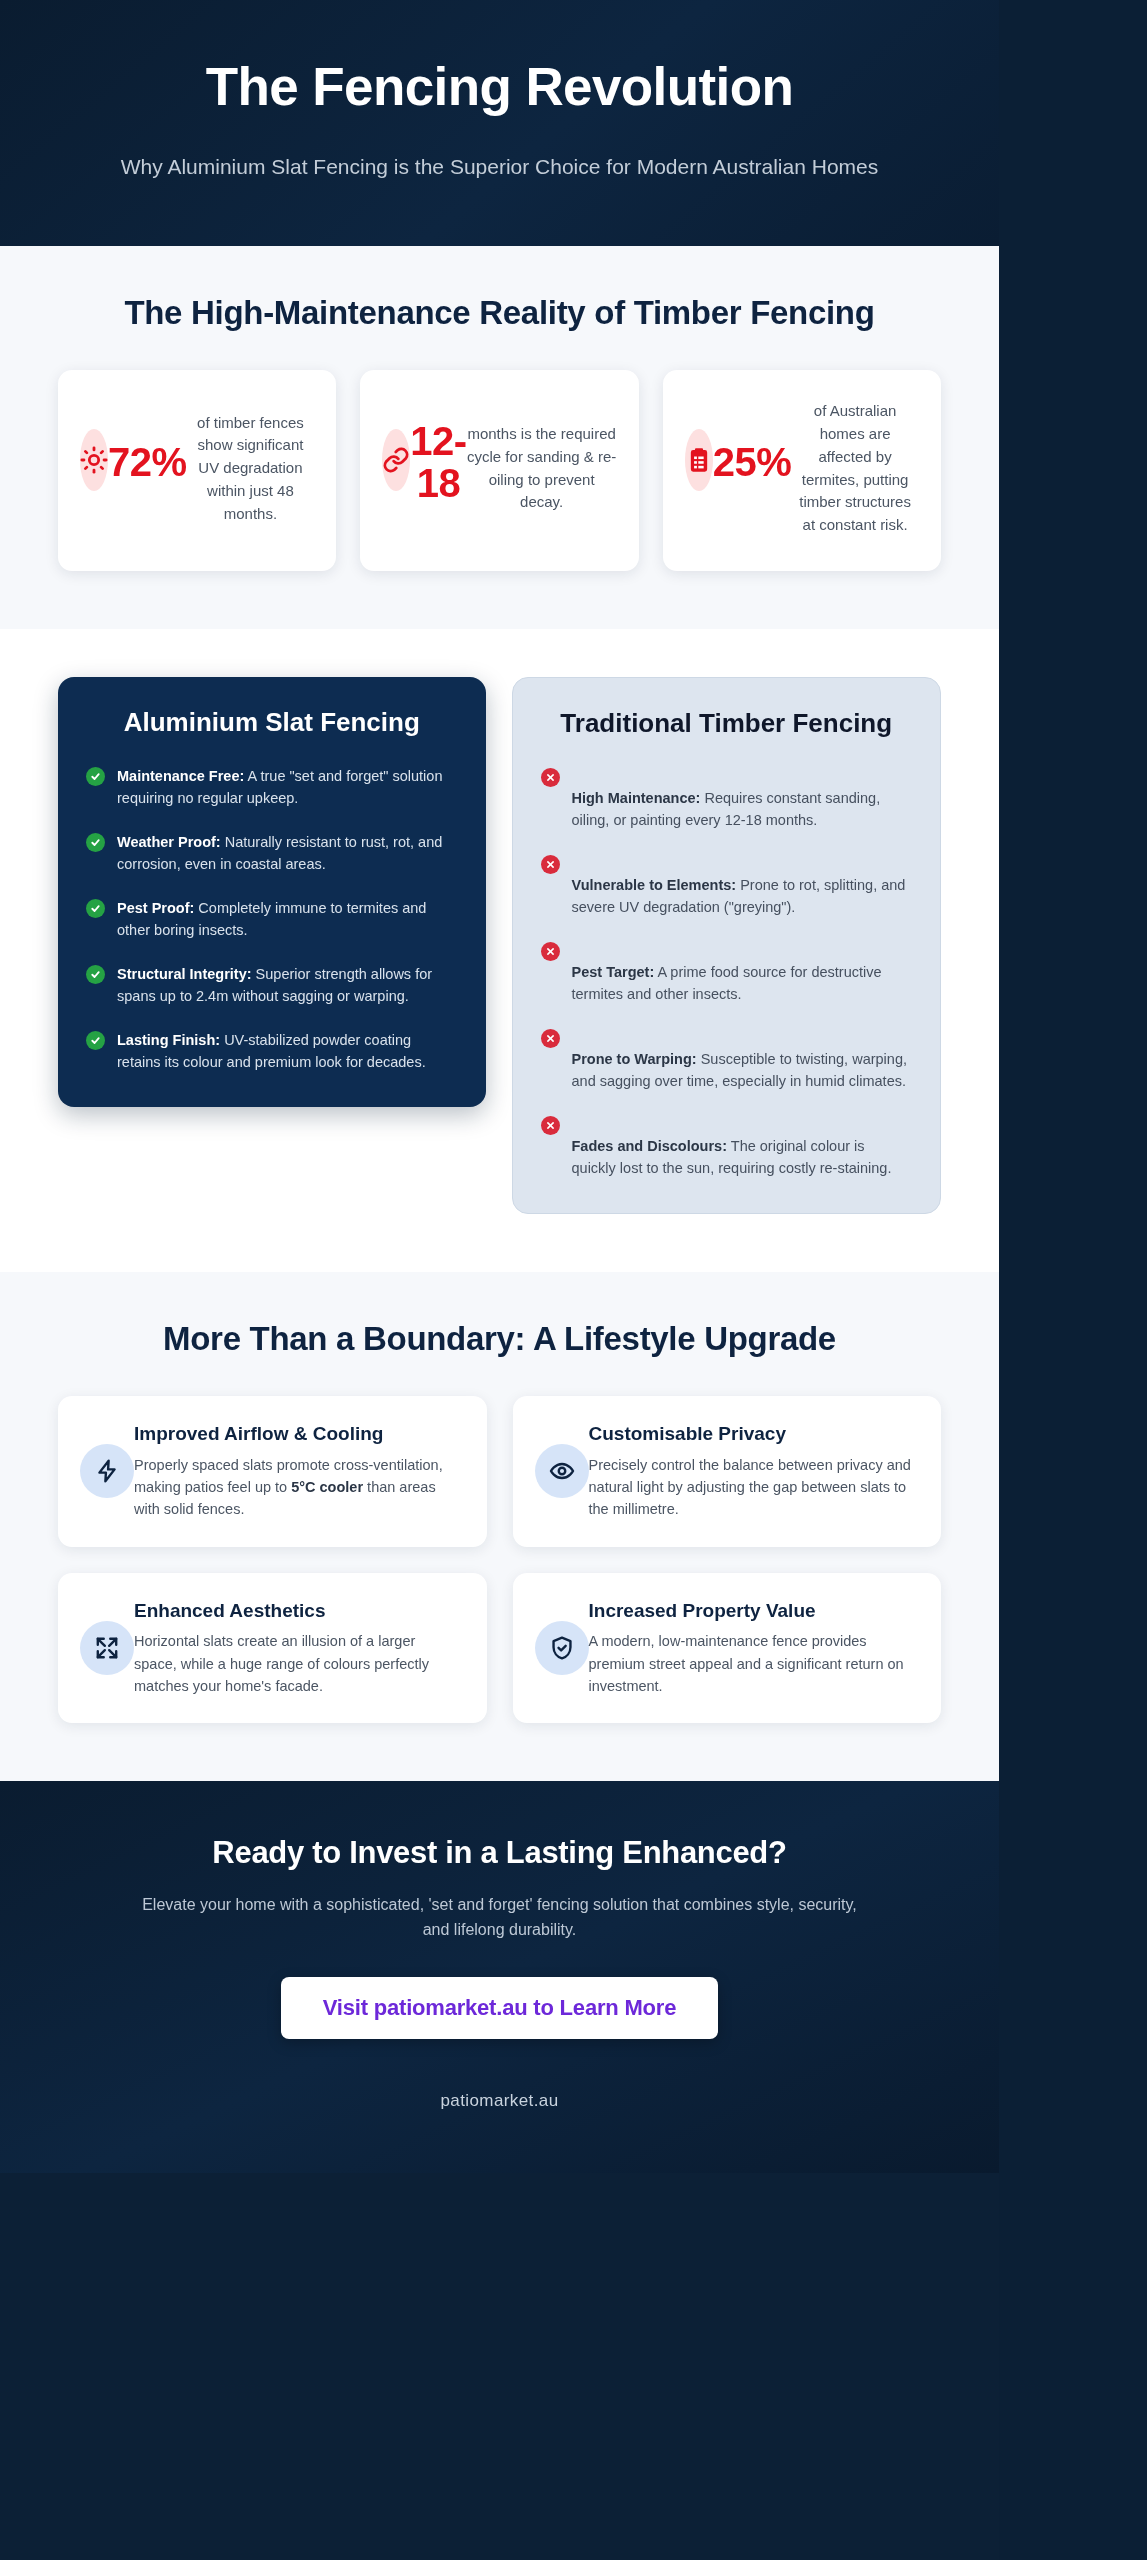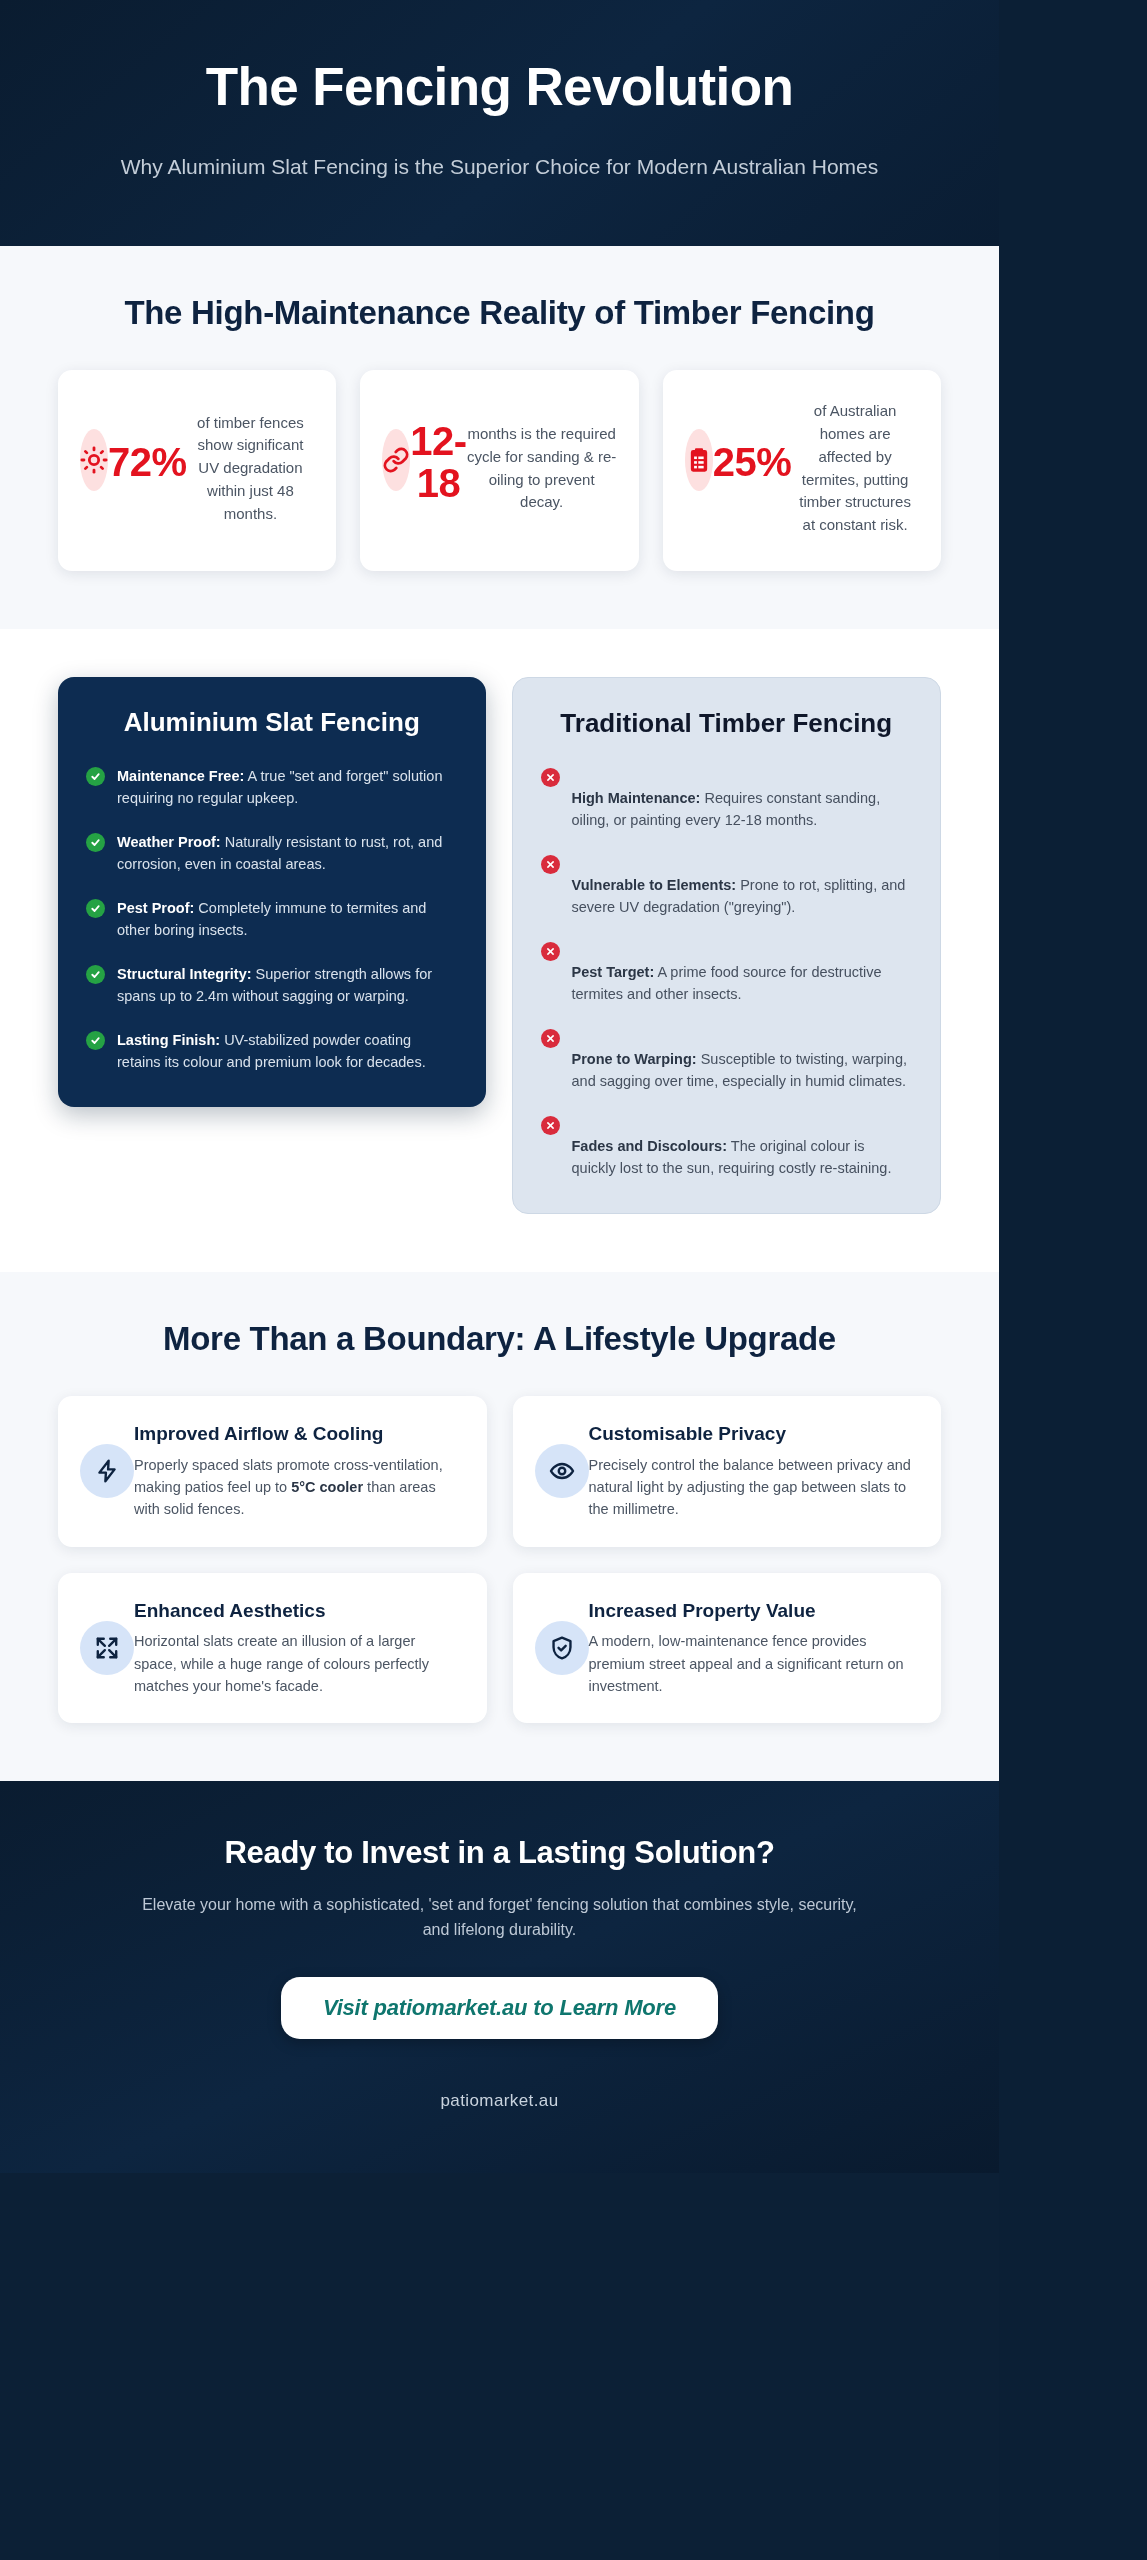--- a/index.html
+++ b/index.html
@@ -201,31 +201,30 @@
   .cta-sub {
     color: #bdc8d5;
     font-size: 16px;
     line-height: 1.55;
     max-width: 720px;
     margin: 0 auto 34px auto;
   }
   .cta-button {
     display: inline-block;
     background: #ffffff;
-    color: #0f766e;
+    color: #6d28d9;
     font-size: 22px;
     font-weight: bold;
     padding: 18px 42px;
-    border-radius: 19px;
+    border-radius: 8px;
     border: none;
     cursor: pointer;
     letter-spacing: -0.2px;
     font-family: "Liberation Sans", sans-serif;
     box-shadow: 0 4px 14px rgba(0,0,0,0.25);
-    font-style: italic;
   }
   .cta-domain {
     margin-top: 52px;
     color: #c9d3de;
     font-size: 17px;
     font-weight: normal;
     letter-spacing: 0.4px;
   }
 </style>
 </head>
@@ -459,19 +458,19 @@
           <div class="bene-desc">
             <span>A modern, low-maintenance fence provides premium street appeal and a significant return on investment.</span><b></b><span></span>
           </div>
         </div>
       </div>
 
     </div>
   </section>
 
   <footer class="cta">
-    <h2 class="cta-title">Ready to Invest in a Lasting Solution?</h2>
+    <h2 class="cta-title">Ready to Invest in a Lasting Enhanced?</h2>
     <p class="cta-sub">Elevate your home with a sophisticated, 'set and forget' fencing solution that combines style, security, and lifelong durability.</p>
     <button class="cta-button">Visit patiomarket.au to Learn More</button>
     <div class="cta-domain">patiomarket.au</div>
   </footer>
 
 </div>
 
 </body></html>

